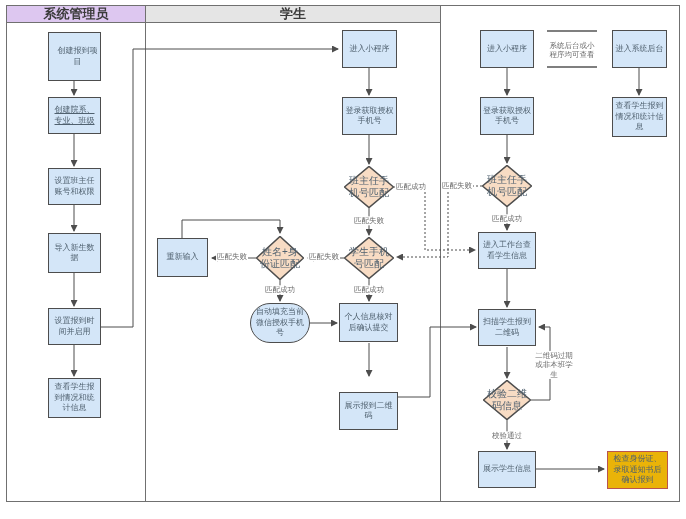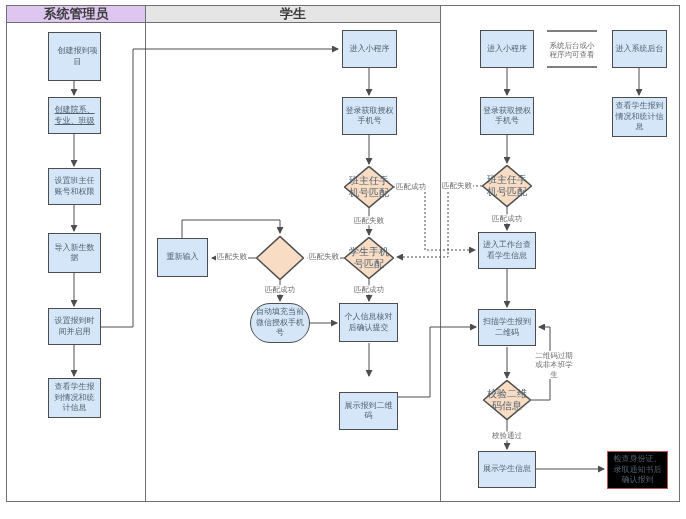--- a/index.html
+++ b/index.html
@@ -15,21 +15,21 @@
     font-size:13px;font-weight:bold;color:#3b3b3b;
   }
   .hdr-admin{left:6px;width:140px;background:#ddc7f0;}
   .hdr-student{left:145px;width:296px;background:#e5e5e5;}
   .hdr-teacher{left:440px;width:240px;background:#b3dde6;}
   .node{
     position:absolute;box-sizing:border-box;background:#d4e6f8;border:1px solid #4d4d4d;
     display:flex;align-items:center;justify-content:center;text-align:center;
     font-size:8px;line-height:1.3;padding:1px 2px;color:#50616f;
   }
-  .node.end{background:#000000;border-color:#b85450;}
+  .node.end{background:#eab308;border-color:#b85450;}
   .diamond{position:absolute;}
   .diamond svg{position:absolute;left:0;top:0;width:100%;height:100%;}
   .diamond polygon{fill:#f8dcc4;stroke:#4d4d4d;stroke-width:1.5;vector-effect:non-scaling-stroke;}
   .dtext{
     position:absolute;left:6%;top:0;width:88%;height:100%;
     display:flex;align-items:center;justify-content:center;text-align:center;
     font-size:10px;line-height:1.25;color:#50616f;
   }
   .elabel{
     position:absolute;transform:translate(-50%,-50%);
@@ -115,20 +115,21 @@
   <div class="diamond" style="left:344px;top:237px;width:50px;height:42px;">
     <svg viewBox="0 0 100 100" preserveAspectRatio="none">
         <polygon points="50,1 99,50 50,99 1,50"></polygon>
       </svg>
     <span class="dtext">学生手机号匹配</span>
   </div>
   <div class="diamond" style="left:256px;top:236px;width:48px;height:44px;">
     <svg viewBox="0 0 100 100" preserveAspectRatio="none">
         <polygon points="50,1 99,50 50,99 1,50"></polygon>
       </svg>
+    <span class="dtext">姓名+身份证匹配</span>
   </div>
 
   <div class="node" style="left:157px;top:238px;width:51px;height:39px;">重新输入</div>
   <div class="node" style="left:250px;top:303px;width:60px;height:40px;border-radius:20px;">自动填充当前微信授权手机号</div>
   <div class="node" style="left:339px;top:303px;width:59px;height:39px;">个人信息核对后确认提交</div>
   <div class="node" style="left:339px;top:378px;width:59px;height:38px;margin-top:14px;">展示报到二维码</div>
 
   <div class="node" style="left:480px;top:30px;width:54px;height:38px;">进入小程序</div>
   <div class="node" style="left:480px;top:97px;width:54px;height:38px;">登录获取授权手机号</div>
 

